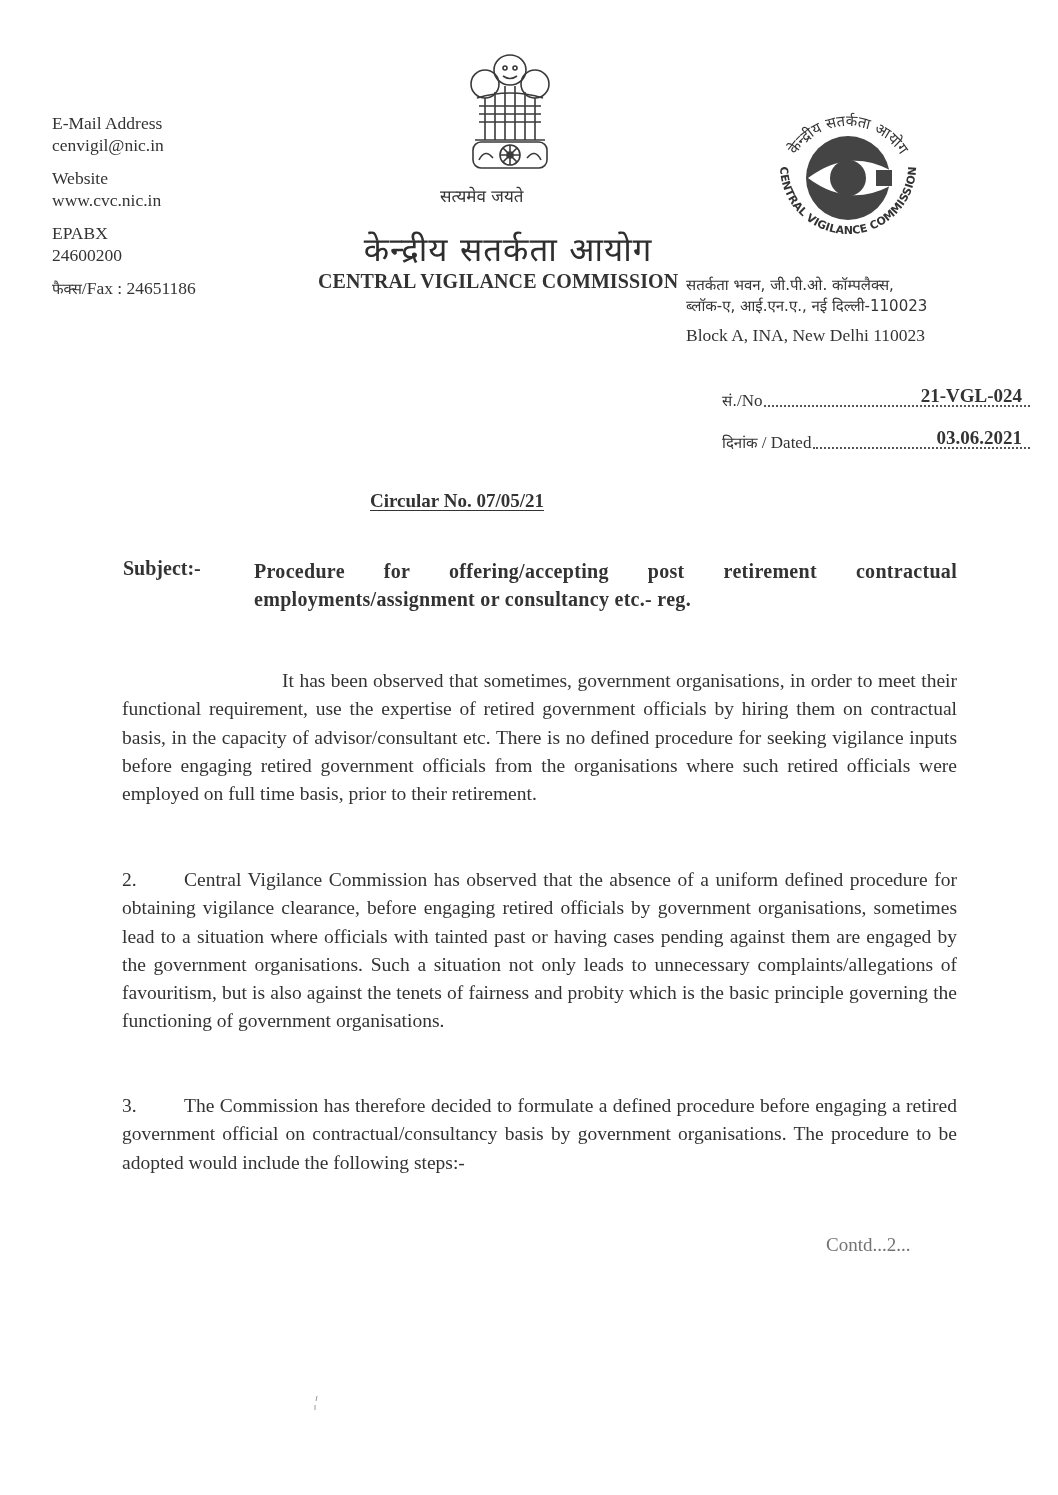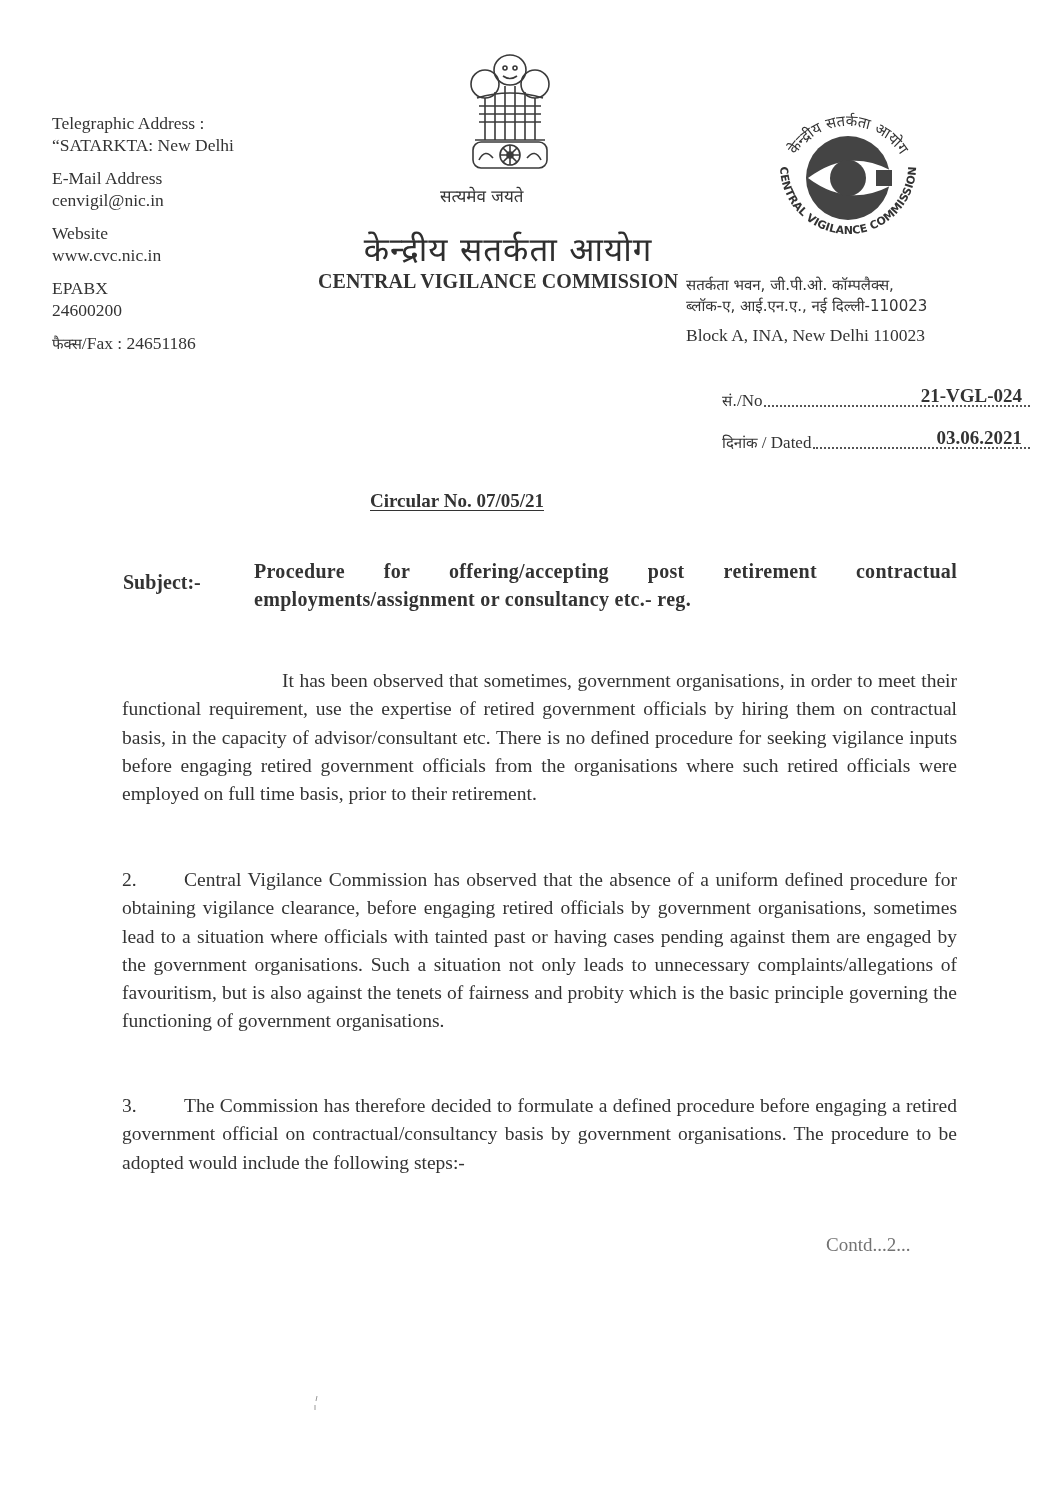--- a/index.html
+++ b/index.html
@@ -23,36 +23,32 @@
   .addr { left: 686px; top: 275px; width: 340px; color: #333; }
   .addr .hi { font-family: "DejaVu Sans", sans-serif; font-size: 15px; line-height: 21px; white-space: nowrap; }
   .addr .en { font-size: 17.5px; line-height: 22px; white-space: nowrap; margin-top: 7px; }
   .ref { left: 686px; width: 310px; font-size: 17px; color: #333; white-space: nowrap; display: flex; align-items: flex-end; margin-left: 36px; }
   .ref .lbl { font-family: "Liberation Serif", serif; }
   .ref .lbl .hi { font-family: "DejaVu Sans", sans-serif; font-size: 15px; }
   .ref .dots { flex: 1; border-bottom: 2px dotted #555; margin: 0 2px 4px 2px; position: relative; }
   .ref .val { position: absolute; right: 8px; bottom: -2px; font-weight: bold; font-size: 19px; }
   .circular { left: 0; width: 914px; top: 490px; text-align: center; font-size: 19px; font-weight: bold; color: #333; }
   .circular span { text-decoration: underline; text-underline-offset: 3px; }
-  .subject-lbl { left: 123px; top: 557px; font-size: 20px; font-weight: bold; color: #333; margin-top: 14px; }
+  .subject-lbl { left: 123px; top: 557px; font-size: 20px; font-weight: bold; color: #333; }
   .subject-txt { left: 254px; top: 557px; width: 703px; font-size: 20px; font-weight: bold; line-height: 28px; text-align: justify; text-align-last: left; color: #333; letter-spacing: 0.3px; }
   .para { left: 122px; width: 835px; font-size: 19.5px; line-height: 28.3px; text-align: justify; color: #333; }
   .para .num { display: inline-block; width: 62px; }
   .para .indent { display: inline-block; width: 146px; }
   .contd { left: 826px; top: 1234px; font-size: 19px; color: #737373; }
   .speck { left: 314px; top: 1394px; width: 4px; height: 18px; }
 </style>
 </head>
 <body>
 
 <div class="abs contact">
-  <div class="grp">
-    <div>Telegraphic Address :</div>
-    <div>“SATARKTA: New Delhi</div>
-  </div>
   <div class="grp">
     <div>E-Mail Address</div>
     <div>cenvigil@nic.in</div>
   </div>
   <div class="grp">
     <div>Website</div>
     <div>www.cvc.nic.in</div>
   </div>
   <div class="grp">
     <div>EPABX</div>

